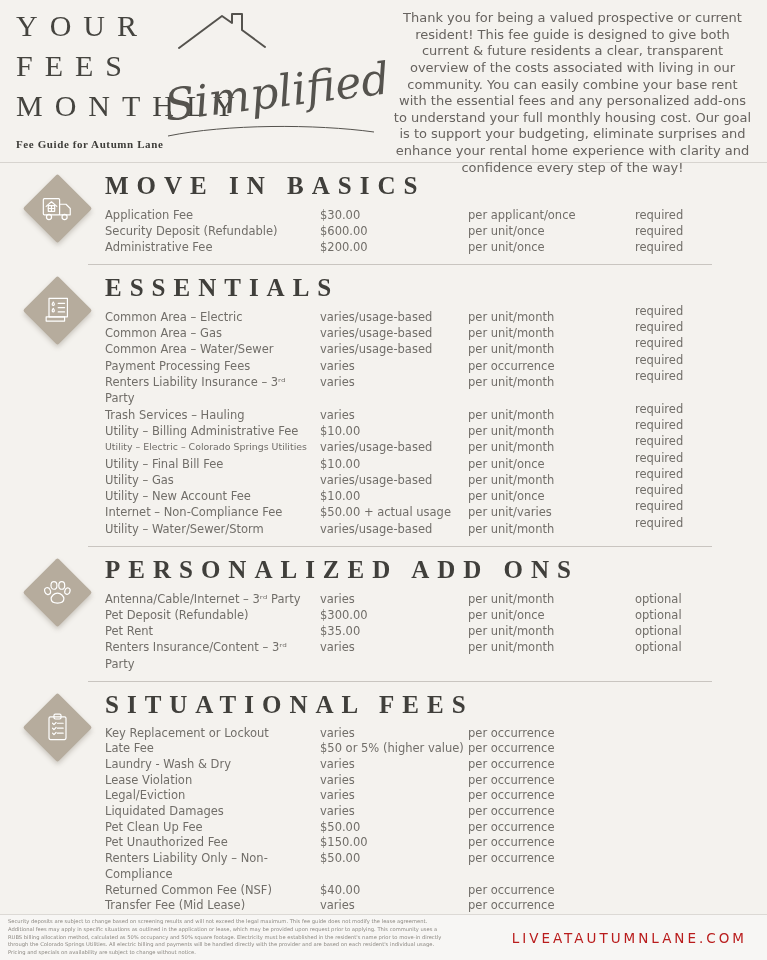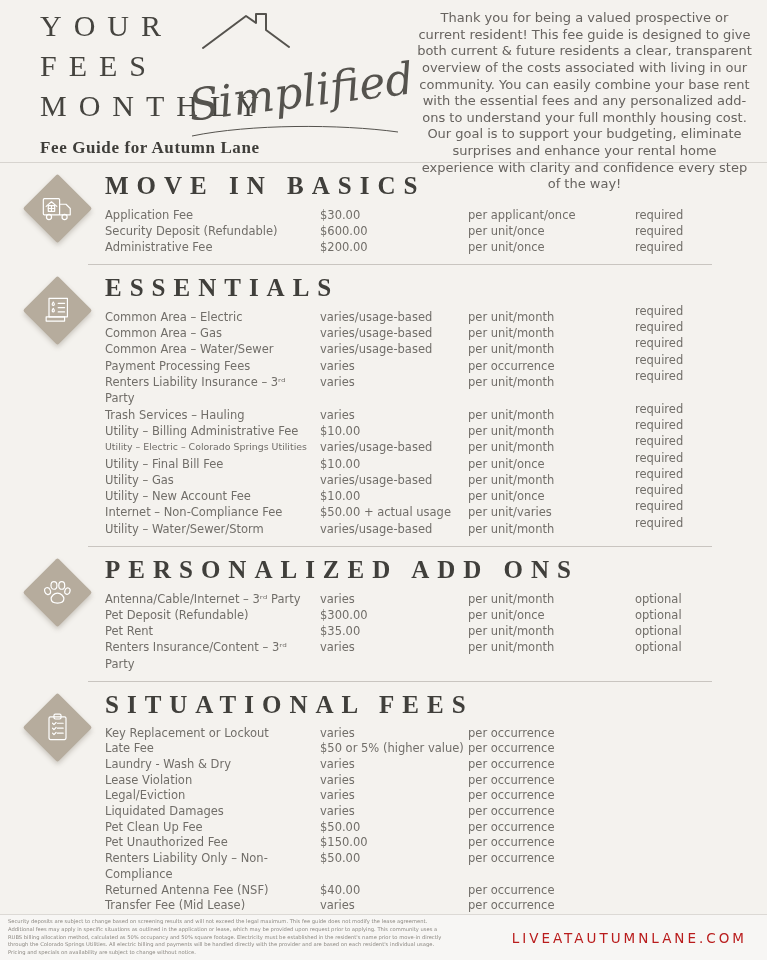--- a/index.html
+++ b/index.html
@@ -5,21 +5,21 @@
   * { margin:0; padding:0; box-sizing:border-box; }
   html,body { width:767px; height:960px; }
   body {
     position:relative;
     background:#f4f2ee;
     font-family:"DejaVu Sans", sans-serif;
     color:#716e69;
     overflow:hidden;
   }
   
-  .header { display:flex; padding:6px 10px 0 40px; height:163px; border-bottom:1px solid #d7d4cf; }
+  .header { display:flex; padding:6px 10px 0 16px; height:163px; border-bottom:1px solid #d7d4cf; }
   .header-left { position:relative; width:372px; flex:none; }
   .title-line {
     font-family:"Liberation Serif", serif;
     font-weight:400;
     font-size:30px;
     letter-spacing:12px;
     color:#45443f;
     line-height:1.33;
   }
   .script-word {
@@ -28,21 +28,21 @@
     font-style:italic; font-weight:400;
     font-size:44px; color:#55534e;
     transform:rotate(-7deg);
     white-space:nowrap;
   }
   .script-underline { position:absolute; left:150px; top:116px; width:210px; }
   .house-icon-wrap { position:absolute; left:160px; top:2px; width:92px; }
   .subtitle {
     position:absolute; left:0; top:132px;
     font-family:"Liberation Serif", serif;
-    font-weight:700; font-size:17px; letter-spacing:0.6px;
+    font-weight:700; font-size:11px; letter-spacing:0.6px;
     color:#3e3d39; white-space:nowrap;
   }
   .header-right {
     flex:1; padding:4px 4px 0 4px;
     font-size:13px; line-height:1.28;
     text-align:center; color:#67635f;
   }
   
   .section { display:flex; padding:9px 50px 9px 24px; }
   .icon-col { width:81px; flex:none; padding-top:8px; }
@@ -384,21 +384,21 @@
   </div>
 
   <div class="fee-row">
     <span class="cell-name">Renters Liability Only – Non-Compliance</span>
     <span class="cell-amount">$50.00</span>
     <span class="cell-frequency">per occurrence</span>
     <span class="cell-status"></span>
   </div>
 
   <div class="fee-row">
-    <span class="cell-name">Returned Antenna Fee (NSF)</span>
+    <span class="cell-name">Returned Common Fee (NSF)</span>
     <span class="cell-amount">$40.00</span>
     <span class="cell-frequency">per occurrence</span>
     <span class="cell-status"></span>
   </div>
 
   <div class="fee-row">
     <span class="cell-name">Transfer Fee (Mid Lease)</span>
     <span class="cell-amount">varies</span>
     <span class="cell-frequency">per occurrence</span>
     <span class="cell-status"></span>

